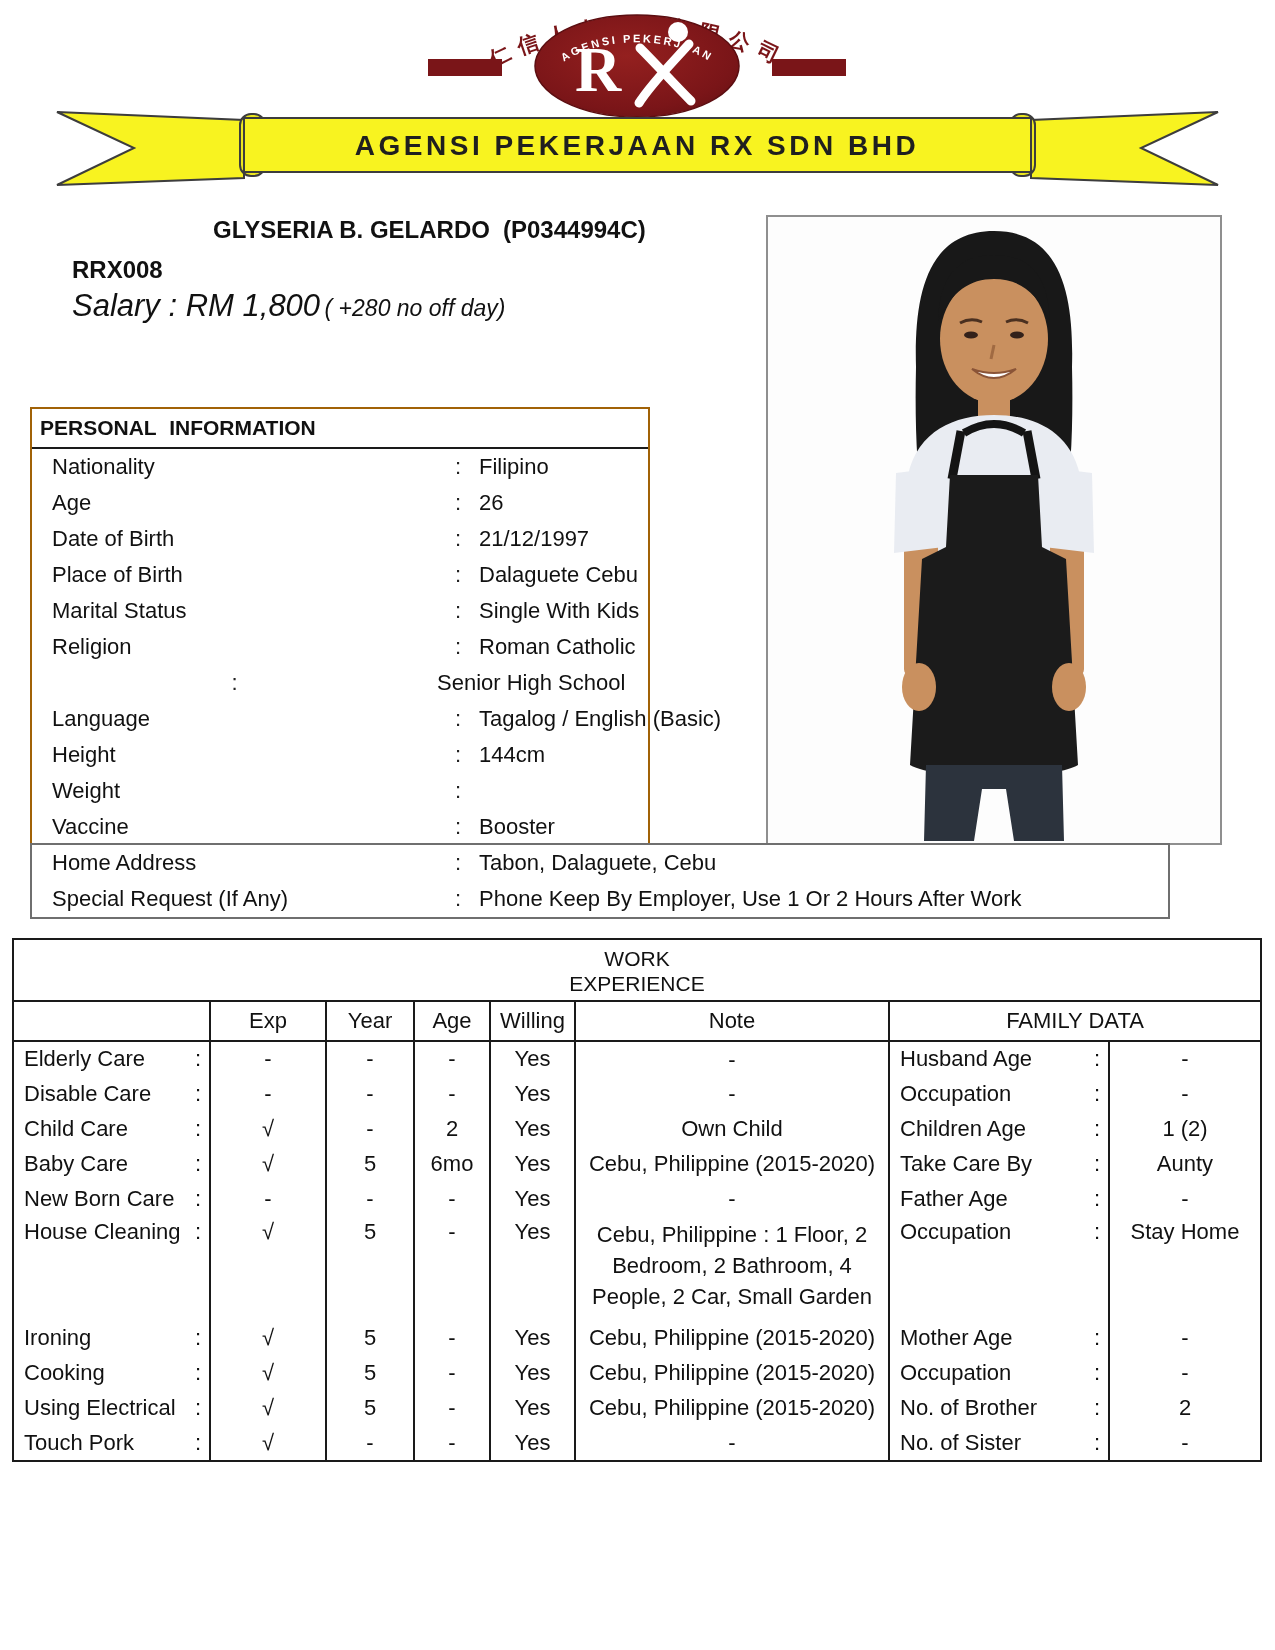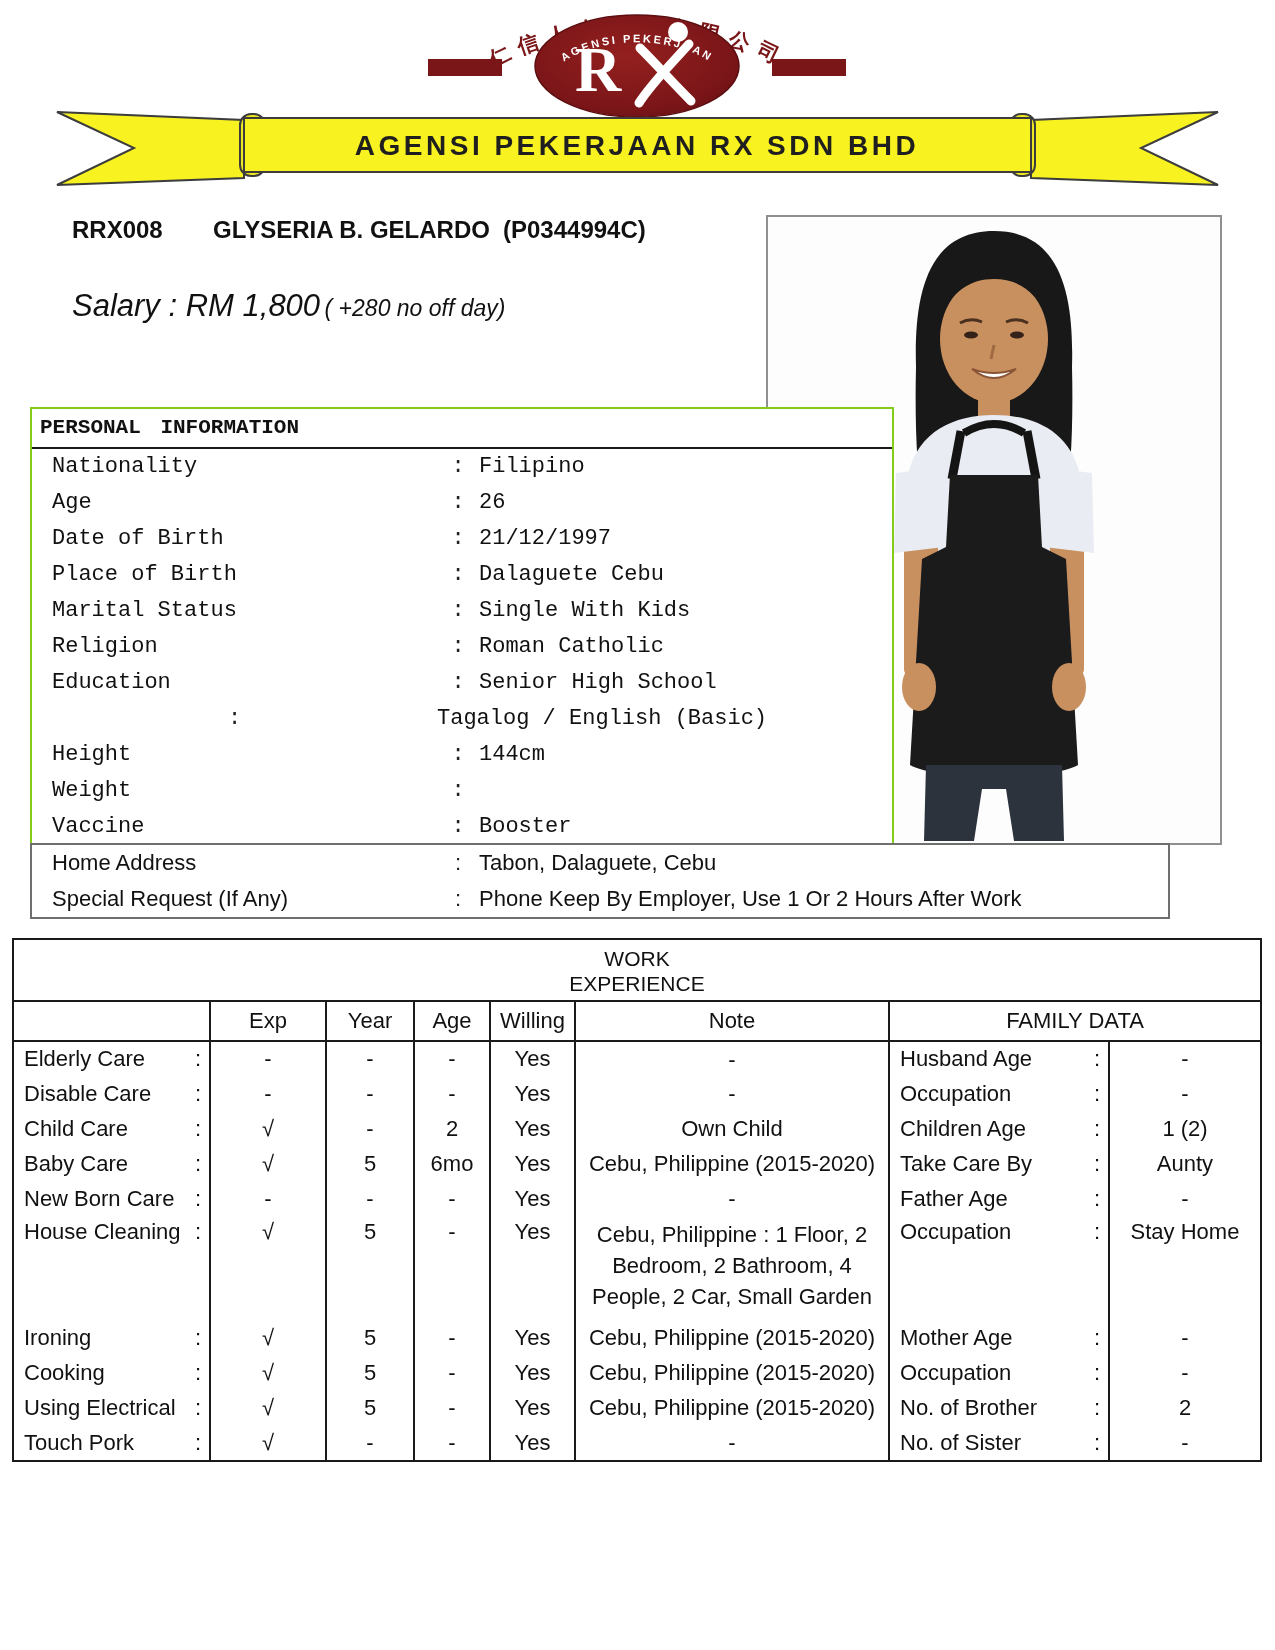--- a/index.html
+++ b/index.html
@@ -8,29 +8,29 @@
     font-family:"Liberation Sans","DejaVu Sans",sans-serif;color:#111;
     overflow:hidden;
   }
   
   .logo-wrap{position:absolute;left:400px;top:2px;width:475px;height:128px;}
   
   .banner-wrap{position:absolute;left:0;top:94px;width:1275px;height:112px;}
   
   .name-line{position:absolute;left:0;top:216px;width:1275px;height:34px;font-weight:bold;font-size:24px;}
   .name-line span{position:absolute;top:0;white-space:nowrap;}
-  .ref-code{left:72px;}
+  .ref-code{left:72px;margin-top:40px;}
   .candidate-name{left:213px;}
   .passport-no{left:503px;}
   
   .salary-line{position:absolute;left:72px;top:288px;font-style:italic;white-space:nowrap;text-align:right;}
   .salary-main{font-size:31px;}
   .salary-note{font-size:23px;}
   
-  .pi-box{position:absolute;left:30px;top:407px;width:864px;border:2px solid #84cc16;background:#fff;box-sizing:border-box;font-family:Liberation Mono, monospace;}
+  .pi-box{position:absolute;left:30px;top:407px;width:620px;border:2px solid #a16207;background:#fff;box-sizing:border-box;}
   .pi-header{height:38px;line-height:38px;border-bottom:2px solid #1a1a1a;font-weight:bold;font-size:21px;padding-left:8px;word-spacing:7px;}
   .pi-row{display:grid;grid-template-columns:405px 42px 1fr;height:36px;line-height:36px;font-size:22px;}
   .pi-row .lbl{padding-left:20px;white-space:nowrap;}
   .pi-row .colon{text-align:center;color:#222;}
   .pi-row .val{white-space:nowrap;}
   .pi-wide-box{position:absolute;left:30px;top:843px;width:1140px;border:2px solid #6f6f6f;background:#fff;box-sizing:border-box;}
   
   .photo-frame{position:absolute;left:766px;top:215px;width:452px;height:626px;border:2px solid #8f8f8f;background:#fdfdfd;box-sizing:content-box;}
   
   .we-box{position:absolute;left:12px;top:938px;width:1250px;border:2px solid #1a1a1a;background:#fff;box-sizing:border-box;}
@@ -184,25 +184,25 @@
           <span class="lbl">Marital Status</span>
           <span class="colon">:</span>
           <span class="val">Single With Kids</span>
         </div>
         <div class="pi-row">
           <span class="lbl">Religion</span>
           <span class="colon">:</span>
           <span class="val">Roman Catholic</span>
         </div>
         <div class="pi-row">
-          <span class="lbl">Education</span>
           <span class="colon">:</span>
           <span class="val">Senior High School</span>
         </div>
         <div class="pi-row">
+          <span class="lbl">Language</span>
           <span class="colon">:</span>
           <span class="val">Tagalog / English (Basic)</span>
         </div>
         <div class="pi-row">
           <span class="lbl">Height</span>
           <span class="colon">:</span>
           <span class="val">144cm</span>
         </div>
         <div class="pi-row">
           <span class="lbl">Weight</span>

